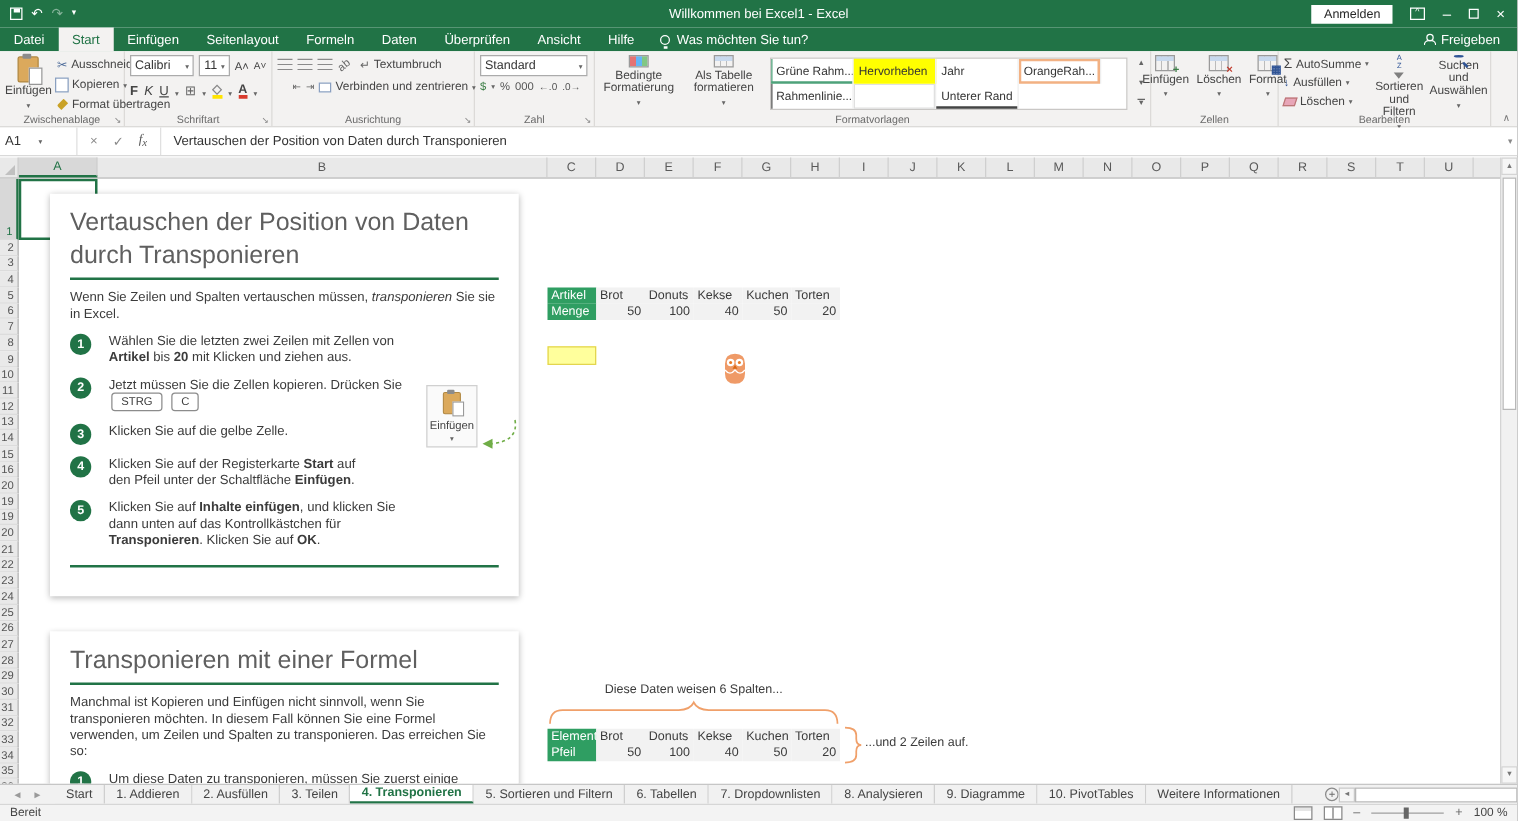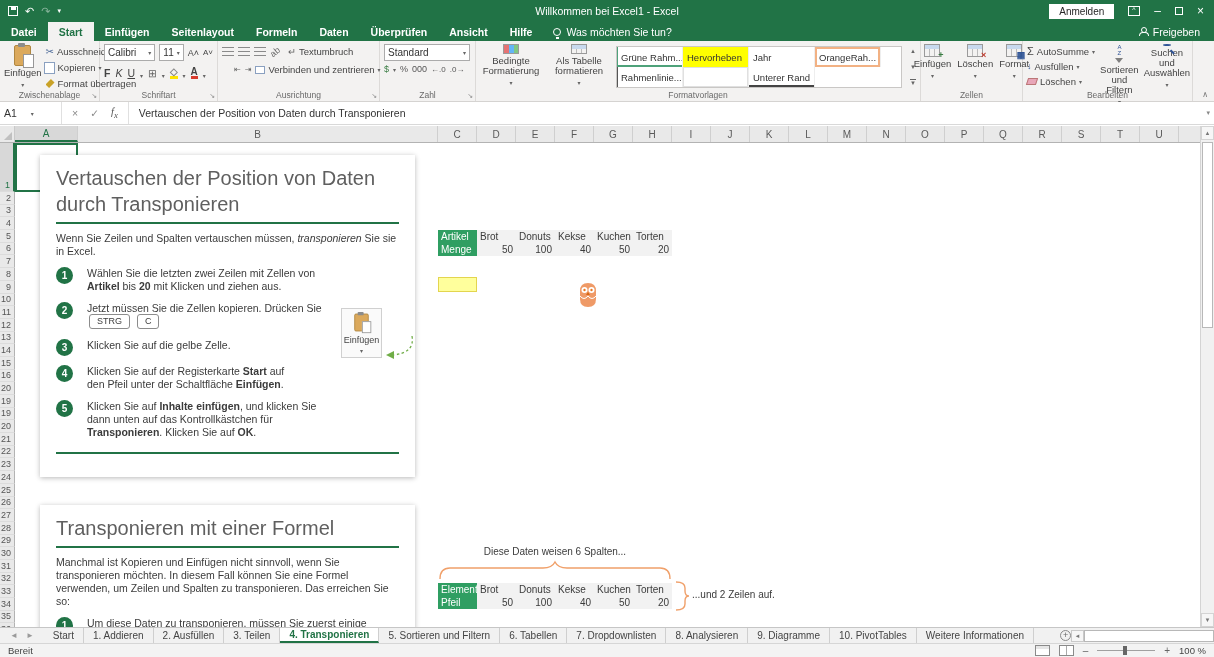--- a/index.html
+++ b/index.html
@@ -19,21 +19,21 @@
   .tbar-right{margin-left:auto;display:flex;align-items:center;gap:14px;padding-right:10px;z-index:2;}
   .signin{background:#fff;color:#262626;padding:2px 10px;font-size:10px;}
   .ribopts{width:12px;height:10px;border:1px solid #fff;position:relative;}
   .ribopts:before{content:"^";position:absolute;top:-1px;left:3px;font-size:7px;color:#fff;}
   .winbtn{font-size:12px;line-height:12px;color:#fff;}
   .restore{display:inline-block;width:8px;height:8px;border:1px solid #fff;}
 
   
   .menurow{position:absolute;top:22px;left:0;width:100%;height:19px;background:#217346;display:flex;align-items:stretch;color:#fff;font-size:10.5px;}
   #menu-tabs{display:flex;}
-  .mtab{padding:0 11px;display:flex;align-items:center;cursor:default;font-weight:bold;}
+  .mtab{padding:0 11px;display:flex;align-items:center;cursor:default;}
   .mtab.active{background:#f3f2f1;color:#217346;}
   .tellme{display:flex;align-items:center;gap:5px;padding:0 10px;}
   .bulb{width:8px;height:8px;border:1px solid #fff;border-radius:50%;position:relative;}
   .bulb:after{content:"";position:absolute;left:2px;top:8px;width:3px;height:2px;background:#fff;}
   .share{margin-left:auto;display:flex;align-items:center;gap:5px;padding-right:14px;}
   .person{width:9px;height:9px;position:relative;}
   .person:before{content:"";position:absolute;top:0;left:2px;width:4px;height:4px;border:1px solid #fff;border-radius:50%;}
   .person:after{content:"";position:absolute;bottom:0;left:0;width:8px;height:3px;border:1px solid #fff;border-bottom:none;border-radius:4px 4px 0 0;}
 
   

